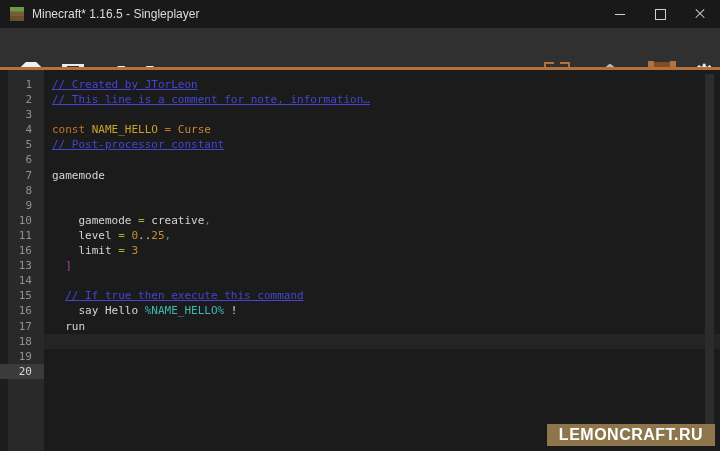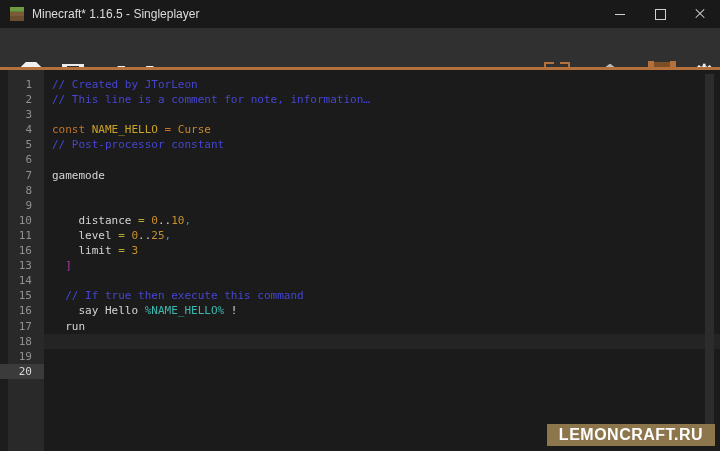--- a/index.html
+++ b/index.html
@@ -62,21 +62,21 @@
   
   .editor{position:absolute;left:0;top:70px;width:720px;height:381px;background:#1b1b1b;
      font-family:"DejaVu Sans Mono",monospace;font-size:11px;}
   .gutter{position:absolute;left:0;top:0;width:44px;height:100%;background:#292929;padding-top:7px;box-sizing:border-box;}
   .gutter::before{content:"";position:absolute;left:0;top:0;width:8px;height:100%;background:#1d1d1d;}
   .gnum{height:15.1px;line-height:15.1px;text-align:right;padding-right:12px;color:#909090;position:relative;}
   .gnum.active{background:#3b3b3b;color:#d8d8d8;}
   .code{position:absolute;left:44px;top:0;right:0;bottom:0;padding-top:7px;overflow:hidden;}
   .cline{height:15.1px;line-height:15.1px;white-space:pre;padding-left:8px;color:#d4d4d4;}
   .cline.active{background:#242424;}
-  .t-c{color:var(--comment);}
+  .t-c{color:var(--comment);text-decoration:underline;}
   .t-p{color:var(--plain);}
   .t-kw{color:var(--kworange);}
   .t-gold{color:var(--constgold);}
   .t-org{color:var(--valorange);}
   .t-op{color:var(--opyellow);}
   .t-num{color:var(--numgold);}
   .t-dot{color:var(--dots);}
   .t-cm{color:var(--comma);}
   .t-br{color:var(--bracket);}
   .t-var{color:var(--varteal);}
@@ -191,21 +191,21 @@
     <div class="code">
         <div class="cline"><span class="t-c">// Created by JTorLeon</span></div>
         <div class="cline"><span class="t-c">// This line is a comment for note, information…</span></div>
         <div class="cline"></div>
         <div class="cline"><span class="t-kw">const</span><span class="t-p"> </span><span class="t-gold">NAME_HELLO</span><span class="t-p"> </span><span class="t-kw">=</span><span class="t-p"> </span><span class="t-org">Curse</span></div>
         <div class="cline"><span class="t-c">// Post-processor constant</span></div>
         <div class="cline"></div>
         <div class="cline"><span class="t-p">gamemode</span></div>
         <div class="cline"></div>
         <div class="cline"><span class="t-p">  </span></div>
-        <div class="cline"><span class="t-p">    distance </span><span class="t-op">=</span><span class="t-p"> </span><span class="t-num">0</span><span class="t-dot">..</span><span class="t-num">10</span><span class="t-cm">,</span></div>
+        <div class="cline"><span class="t-p">    gamemode </span><span class="t-op">=</span><span class="t-p"> creative</span><span class="t-cm">,</span></div>
         <div class="cline"><span class="t-p">    level </span><span class="t-op">=</span><span class="t-p"> </span><span class="t-num">0</span><span class="t-dot">..</span><span class="t-num">25</span><span class="t-cm">,</span></div>
         <div class="cline"><span class="t-p">    limit </span><span class="t-op">=</span><span class="t-p"> </span><span class="t-num">3</span></div>
         <div class="cline"><span class="t-p">  </span><span class="t-br">]</span></div>
         <div class="cline"></div>
         <div class="cline"><span class="t-p">  </span><span class="t-c">// If true then execute this command</span></div>
         <div class="cline"><span class="t-p">    say Hello </span><span class="t-var">%NAME_HELLO%</span><span class="t-p"> !</span></div>
         <div class="cline"><span class="t-p">  run</span></div>
         <div class="cline active"></div>
       </div>
     <div class="scrollbar"></div>

